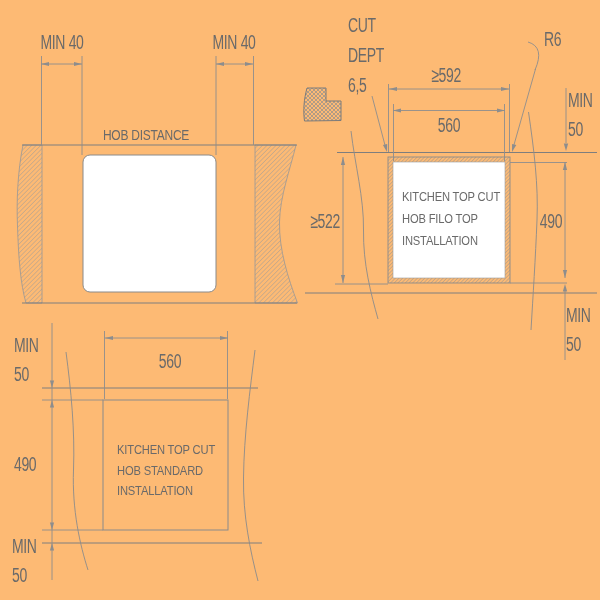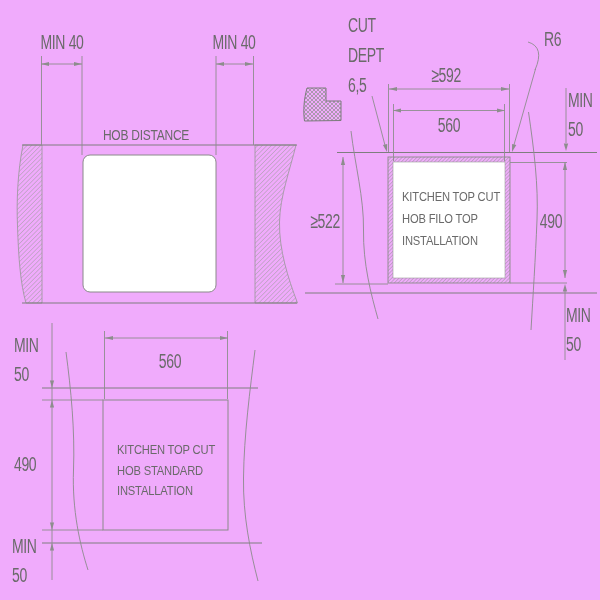--- a/index.html
+++ b/index.html
@@ -1,16 +1,16 @@
 <!DOCTYPE html>
 <html><head>
 <meta charset="utf-8">
 <style>
   html,body{margin:0;padding:0;background:#fff;}
-  #stage{position:relative;width:600px;height:600px;background:#f0abfc;overflow:hidden;
+  #stage{position:relative;width:600px;height:600px;background:#fdba74;overflow:hidden;
          font-family:"Liberation Sans","DejaVu Sans",sans-serif;color:#6a6a6a;}
   #stage svg{position:absolute;left:0;top:0;}
   .lbl{position:absolute;white-space:nowrap;color:#6a6a6a;}
   .dim{font-size:20px;letter-spacing:-0.5px;}
   .c{transform:translate(-50%,-50%) scaleX(0.70);}
   .l{transform:scaleX(0.70);transform-origin:0 0;}
   .hobd{font-size:15px;transform:translate(-50%,-50%) scaleX(0.80);letter-spacing:-0.3px;}
   .blk span{display:block;}
   .note{line-height:30px;}
   .mins{line-height:29px;}

